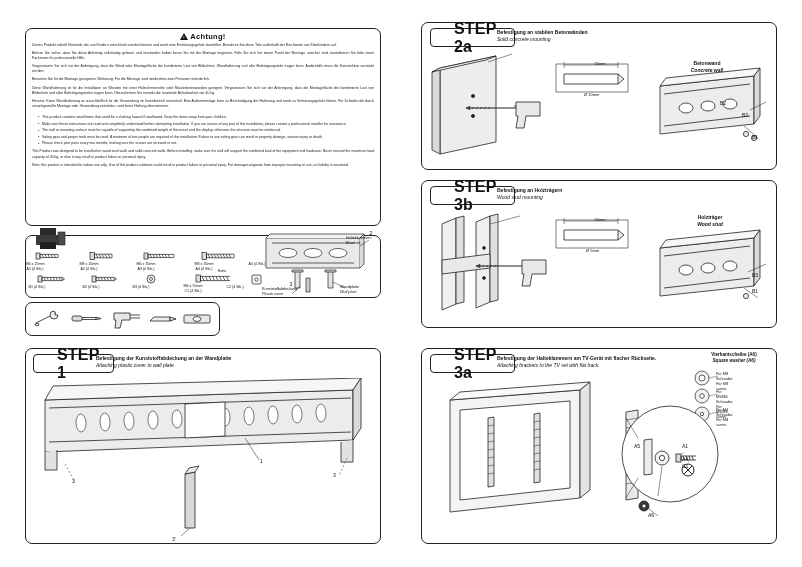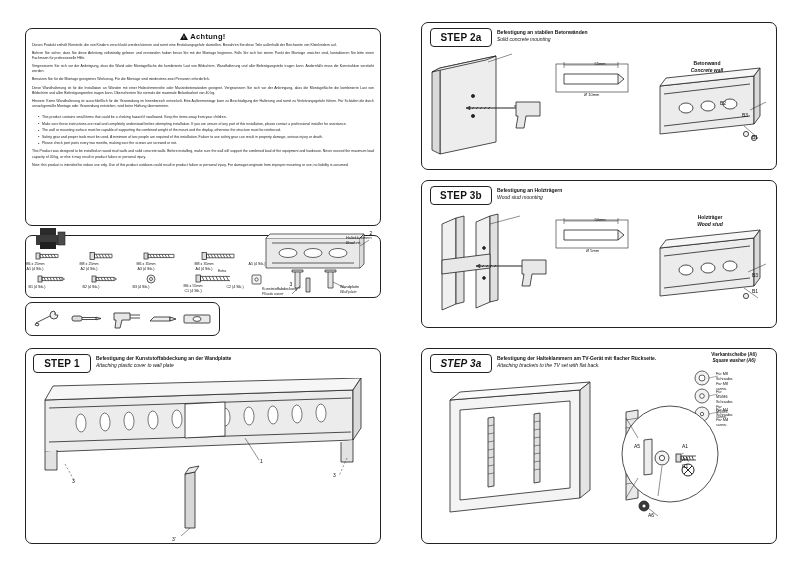--- a/index.html
+++ b/index.html
@@ -53,23 +53,24 @@
   .body-txt ul li{margin:0 0 1.5px 0;position:relative;padding-left:4px;}
   .body-txt ul li:before{
     content:"•";position:absolute;left:0;top:-0.5px;font-size:4px;
   }
   .stepbadge{
     position:absolute;
     border:1px solid #222;
     border-radius:4px;
     background:#fff;
     font-weight:bold;
-    font-size:10px;
+    font-size:16px;
     display:flex;align-items:center;justify-content:center;
     letter-spacing:.2px;
+    padding-left:23px;
   }
   .steptext{
     position:absolute;
     font-size:5px;
     line-height:7px;
   }
   .steptext .de{font-weight:bold;}
   .steptext .en{font-style:italic;}
   .lbl{
     position:absolute;
@@ -517,21 +518,21 @@
   </div>
   <div class="lbl" style="left:752px;top:272px;">
     <span>B3</span>
   </div>
   <div class="lbl" style="left:752px;top:288px;">
     <span>B1</span>
   </div>
 
   <div class="panel" style="left:421px;top:348px;width:356px;height:196px;">
   </div>
-  <div class="stepbadge" style="left:430px;top:354px;width:60px;height:17px;font-style:italic;">
+  <div class="stepbadge" style="left:430px;top:354px;width:60px;height:17px;">
     <span>STEP 3a</span>
   </div>
   <div class="steptext" style="left:497px;top:355px;width:215px;">
     <span class="de">Befestigung der Halteklammern am TV-Gerät mit flacher Rückseite.</span><br>
     <span class="en">Attaching brackets to the TV set with flat back.</span>
   </div>
 
   <div class="lbl b c" style="left:692px;top:352px;width:84px;font-size:4.6px;line-height:6px;">
     <span>Vierkantscheibe (A6)</span><br><i>Square washer (A6)</i>
   </div>

